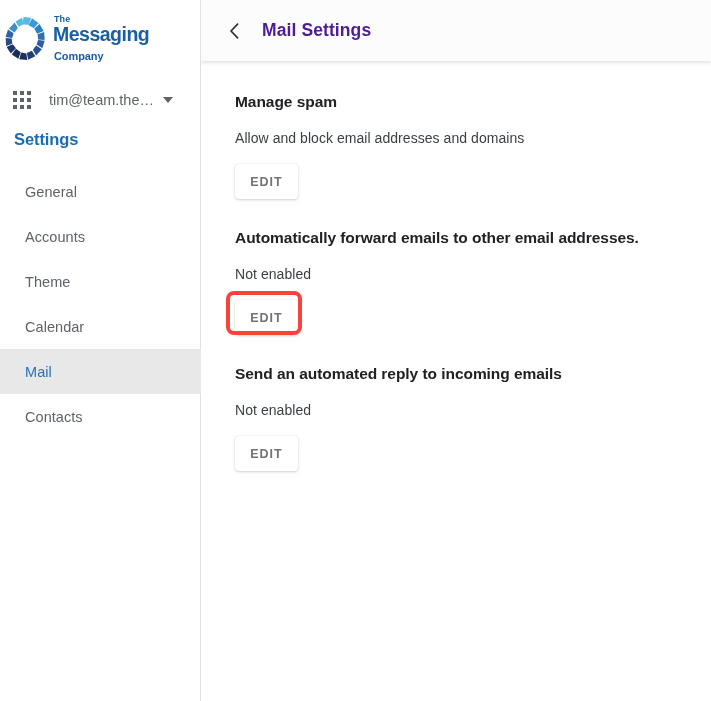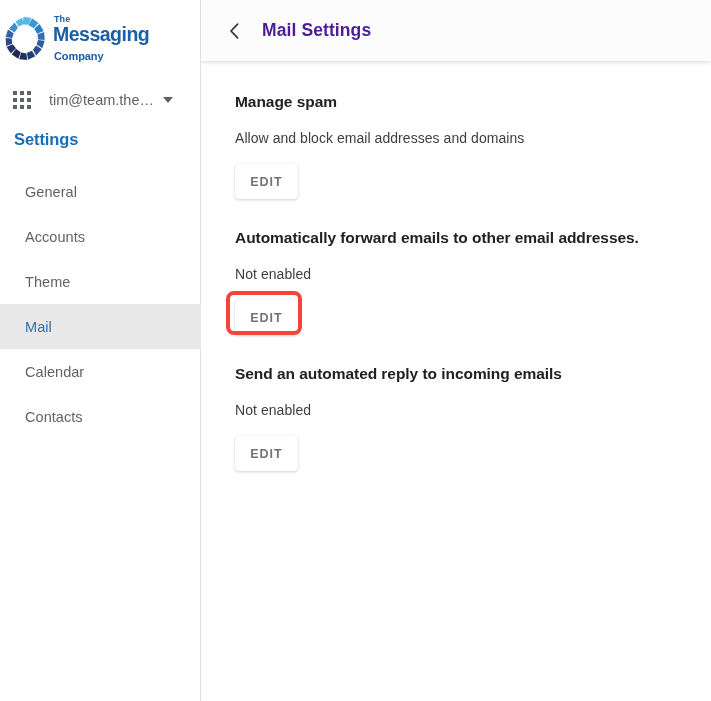--- a/index.html
+++ b/index.html
@@ -244,25 +244,25 @@
     <div class="nav">
       <div class="nav-item">
         <span>General</span>
       </div>
       <div class="nav-item">
         <span>Accounts</span>
       </div>
       <div class="nav-item">
         <span>Theme</span>
       </div>
+      <div class="nav-item">
+        <span>Calendar</span>
+      </div>
       <div class="nav-item active">
         <span>Mail</span>
-      </div>
-      <div class="nav-item">
-        <span>Calendar</span>
       </div>
       <div class="nav-item">
         <span>Contacts</span>
       </div>
     </div>
   </div>
 
   <div class="main">
 
     <div class="topbar">

